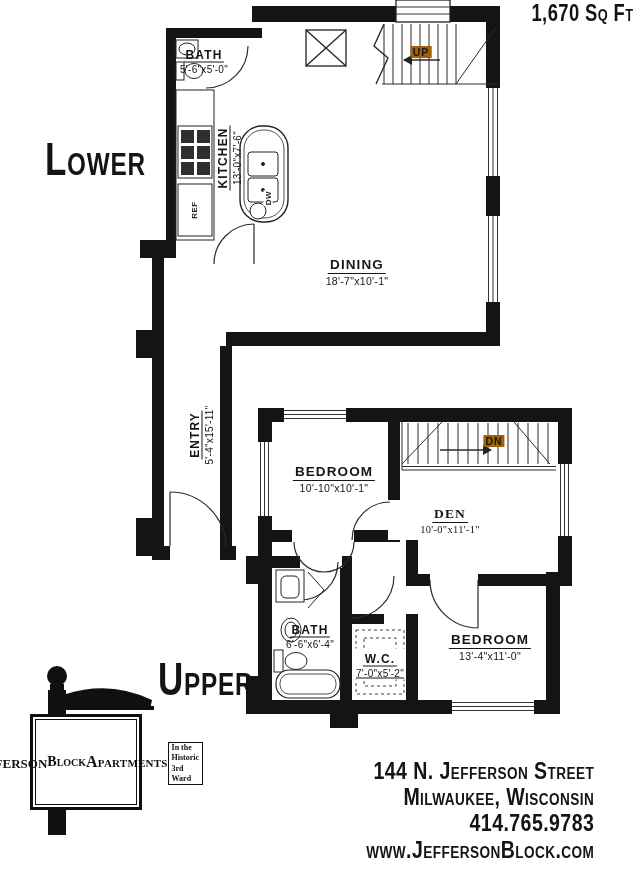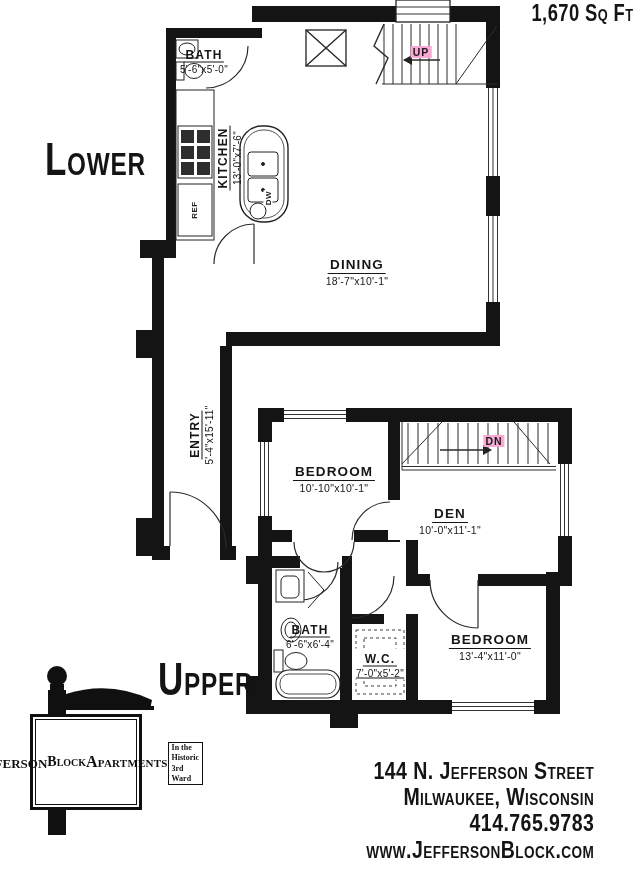--- a/index.html
+++ b/index.html
@@ -9,21 +9,21 @@
 
   
   .lbl{position:absolute;transform:translate(-50%,-50%);text-align:center;color:#161616;white-space:nowrap;line-height:1;}
   .lbl .rname{display:inline-block;font-size:13.5px;font-weight:600;letter-spacing:1.1px;border-bottom:1.4px solid #161616;padding:0 2px 1px;}
   .lbl .rdims{font-size:10.5px;letter-spacing:.3px;margin-top:2px;}
   .lbl.rot{transform:translate(-50%,-50%) rotate(-90deg);}
   .lbl.small .rname{font-size:12px;}
   .lbl.small .rdims{font-size:10px;}
   .lbl.wbg{background:#fff;padding:1px 2px;}
   .tinylbl{position:absolute;transform:translate(-50%,-50%) rotate(-90deg);font-size:8px;font-weight:600;letter-spacing:.5px;color:#222;background:#fff;padding:0 1px;}
-  .stairlbl{position:absolute;transform:translate(-50%,-50%);font-size:10.5px;font-weight:700;letter-spacing:1px;color:#191919;background:#f9a8d4;padding:0 2px;}
+  .stairlbl{position:absolute;transform:translate(-50%,-50%);font-size:10.5px;font-weight:700;letter-spacing:1px;color:#191919;background:#a16207;padding:0 2px;}
 
   
   .display{position:absolute;font-variant:small-caps;font-weight:600;color:#141414;white-space:nowrap;}
   #lower-label{left:45px;top:132px;font-size:46px;transform:scaleX(.76);transform-origin:left top;letter-spacing:1px;}
   #upper-label{left:158px;top:652px;font-size:46px;transform:scaleX(.76);transform-origin:left top;letter-spacing:1px;}
   #area-label{right:7px;top:0px;font-size:23px;transform:scaleX(.8);transform-origin:right top;letter-spacing:.5px;}
   #contact{position:absolute;right:46px;top:758px;text-align:right;font-variant:small-caps;font-weight:600;color:#141414;font-size:23px;line-height:1.14;transform:scaleX(.85);transform-origin:right top;letter-spacing:.5px;}
 
   
   #signboard{position:absolute;left:30px;top:714px;width:112px;height:96px;background:#fff;border:3px solid #101010;box-sizing:border-box;display:flex;flex-direction:row;align-items:center;justify-content:center;font-family:"Liberation Serif",serif;font-variant:small-caps;font-weight:700;color:#101010;z-index:2;}
@@ -257,21 +257,21 @@
   </div>
   <div class="lbl small rot" style="left:200px;top:435px;">
     <div class="rname">ENTRY</div>
     <div class="rdims">5'-4"x15'-11"</div>
   </div>
 
   <div class="lbl" style="left:334px;top:478px;">
     <div class="rname">BEDROOM</div>
     <div class="rdims">10'-10"x10'-1"</div>
   </div>
-  <div class="lbl" style="left:450px;top:520px;">
+  <div class="lbl" style="left:450px;top:520px;font-family:Liberation Serif, serif;">
     <div class="rname">DEN</div>
     <div class="rdims">10'-0"x11'-1"</div>
   </div>
   <div class="lbl small" style="left:310px;top:635px;">
     <div class="rname">BATH</div>
     <div class="rdims">6'-6"x6'-4"</div>
   </div>
   <div class="lbl small wbg" style="left:380px;top:664px;text-decoration:underline;">
     <div class="rname">W.C.</div>
     <div class="rdims">7'-0"x5'-2"</div>

